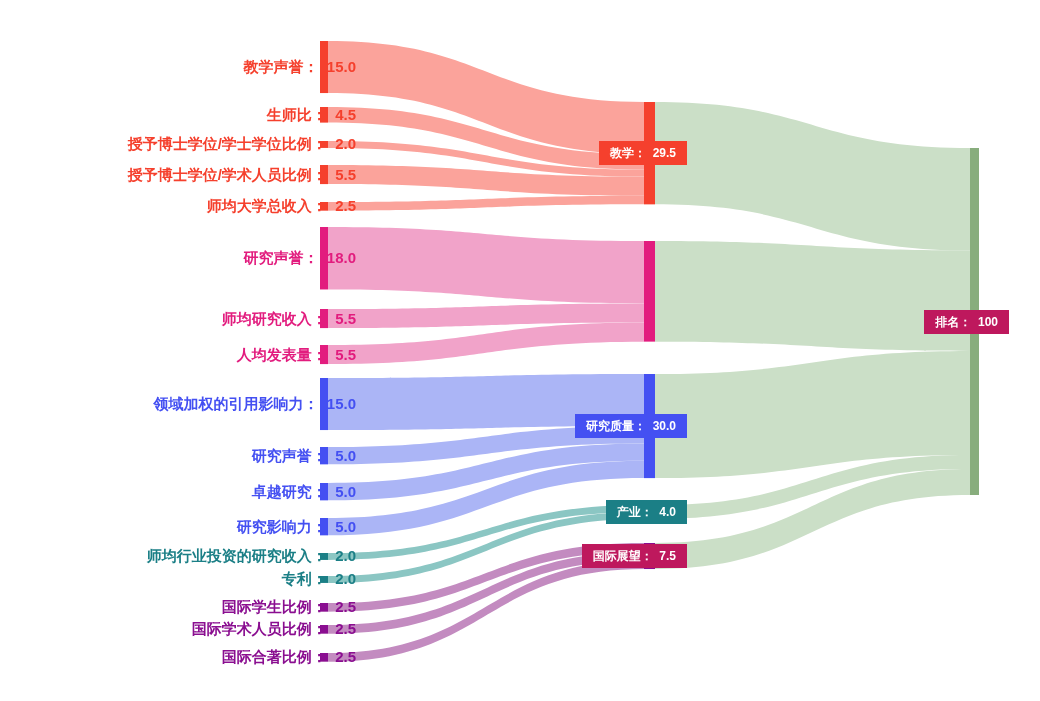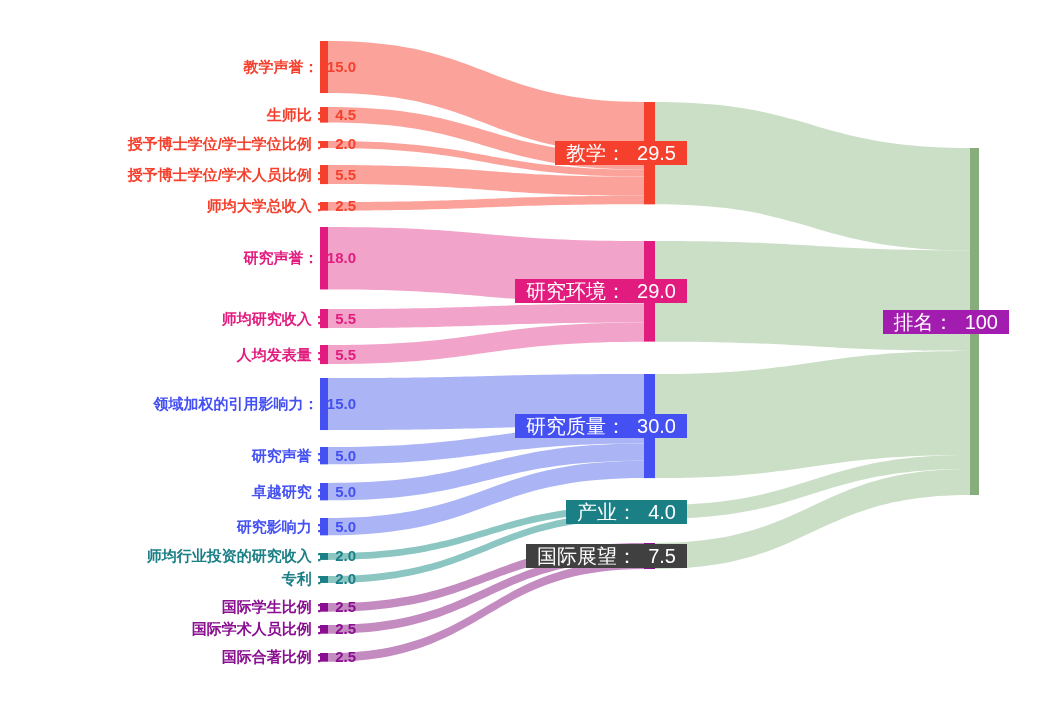--- a/index.html
+++ b/index.html
@@ -31,22 +31,22 @@
     font-weight: bold;
     white-space: pre;
     pointer-events: none;
   }
   .node-box {
     position: absolute;
     height: 24px;
     line-height: 24px;
     padding: 0 11px;
     color: #ffffff;
-    font-size: 20px;
-    font-weight: normal;
+    font-size: 12px;
+    font-weight: bold;
     white-space: pre;
   }
 </style>
 </head>
 <body>
 
 <div class="stage" id="stage" style="background: rgb(255, 255, 255);">
     <svg width="1040" height="701" viewBox="0 0 1040 701">
       <path d="M 328 41 C 486 41, 486 102, 644 102 L 644 154.05 C 486 154.05, 486 93.05000000000001, 328 93.05000000000001 Z" fill="#fba39b"></path>
       <path d="M 328 107 C 486 107, 486 154.05, 644 154.05 L 644 169.66500000000002 C 486 169.66500000000002, 486 122.615, 328 122.615 Z" fill="#fba39b"></path>
@@ -105,18 +105,17 @@
     <div class="left-label" style="right: 726px; top: 393.025px; color: rgb(68, 80, 242);"><span>领域加权的引用影响力</span><span>：  </span><span>15.0</span></div>
     <div class="left-label" style="right: 726px; top: 444.675px; color: rgb(68, 80, 242);"><span>研究声誉</span><span>：  </span><span>5.0</span></div>
     <div class="left-label" style="right: 726px; top: 480.675px; color: rgb(68, 80, 242);"><span>卓越研究</span><span>：  </span><span>5.0</span></div>
     <div class="left-label" style="right: 726px; top: 515.675px; color: rgb(68, 80, 242);"><span>研究影响力</span><span>：  </span><span>5.0</span></div>
     <div class="left-label" style="right: 726px; top: 545.47px; color: rgb(27, 127, 134);"><span>师均行业投资的研究收入</span><span>：  </span><span>2.0</span></div>
     <div class="left-label" style="right: 726px; top: 568.47px; color: rgb(27, 127, 134);"><span>专利</span><span>：  </span><span>2.0</span></div>
     <div class="left-label" style="right: 726px; top: 596.337px; color: rgb(138, 14, 144);"><span>国际学生比例</span><span>：  </span><span>2.5</span></div>
     <div class="left-label" style="right: 726px; top: 618.337px; color: rgb(138, 14, 144);"><span>国际学术人员比例</span><span>：  </span><span>2.5</span></div>
     <div class="left-label" style="right: 726px; top: 646.337px; color: rgb(138, 14, 144);"><span>国际合著比例</span><span>：  </span><span>2.5</span></div>
     <div class="node-box" style="right: 395px; top: 141.183px; background: rgb(245, 64, 45);"><span>教学</span><span>：  </span><span>29.5</span></div>
-    <div class="node-box" style="right: 395px; top: 279.315px; background: rgb(226, 28, 126);"><span>研究环境</span><span>：  </span><span>29.0</span></div>
     <div class="node-box" style="right: 395px; top: 414.05px; background: rgb(68, 80, 242);"><span>研究质量</span><span>：  </span><span>30.0</span></div>
     <div class="node-box" style="right: 395px; top: 499.94px; background: rgb(27, 127, 134); margin-left: 11px;"><span>产业</span><span>：  </span><span>4.0</span></div>
-    <div class="node-box" style="right: 395px; top: 544.013px; background: #404040;"><span>国际展望</span><span>：  </span><span>7.5</span></div>
-    <div class="node-box" style="right: 73px; top: 309.5px; background: #a21caf;"><span>排名</span><span>：  </span><span>100</span></div>
+    <div class="node-box" style="right: 395px; top: 544.013px; background: #be185d;"><span>国际展望</span><span>：  </span><span>7.5</span></div>
+    <div class="node-box" style="right: 73px; top: 309.5px; background: #be185d;"><span>排名</span><span>：  </span><span>100</span></div>
   </div>
 
 </body></html>

